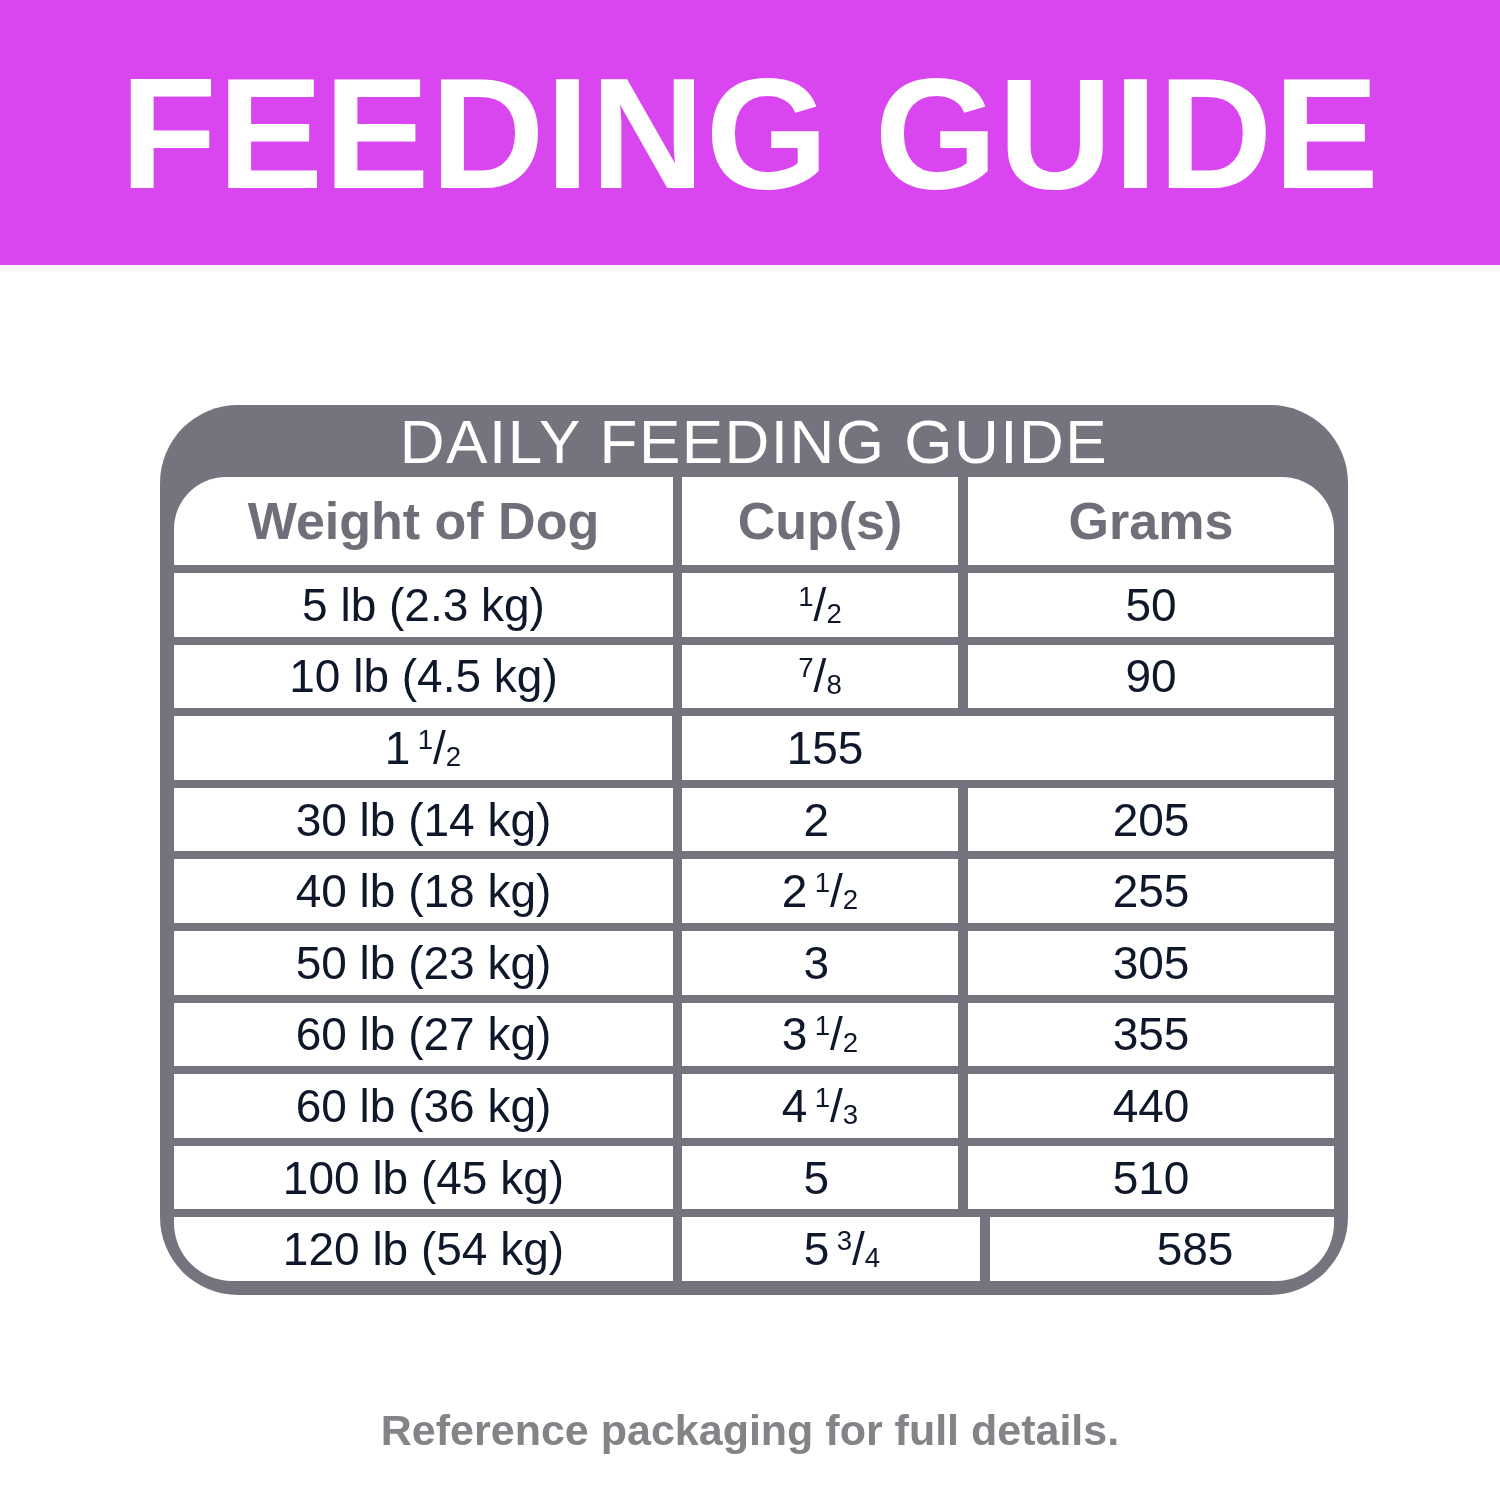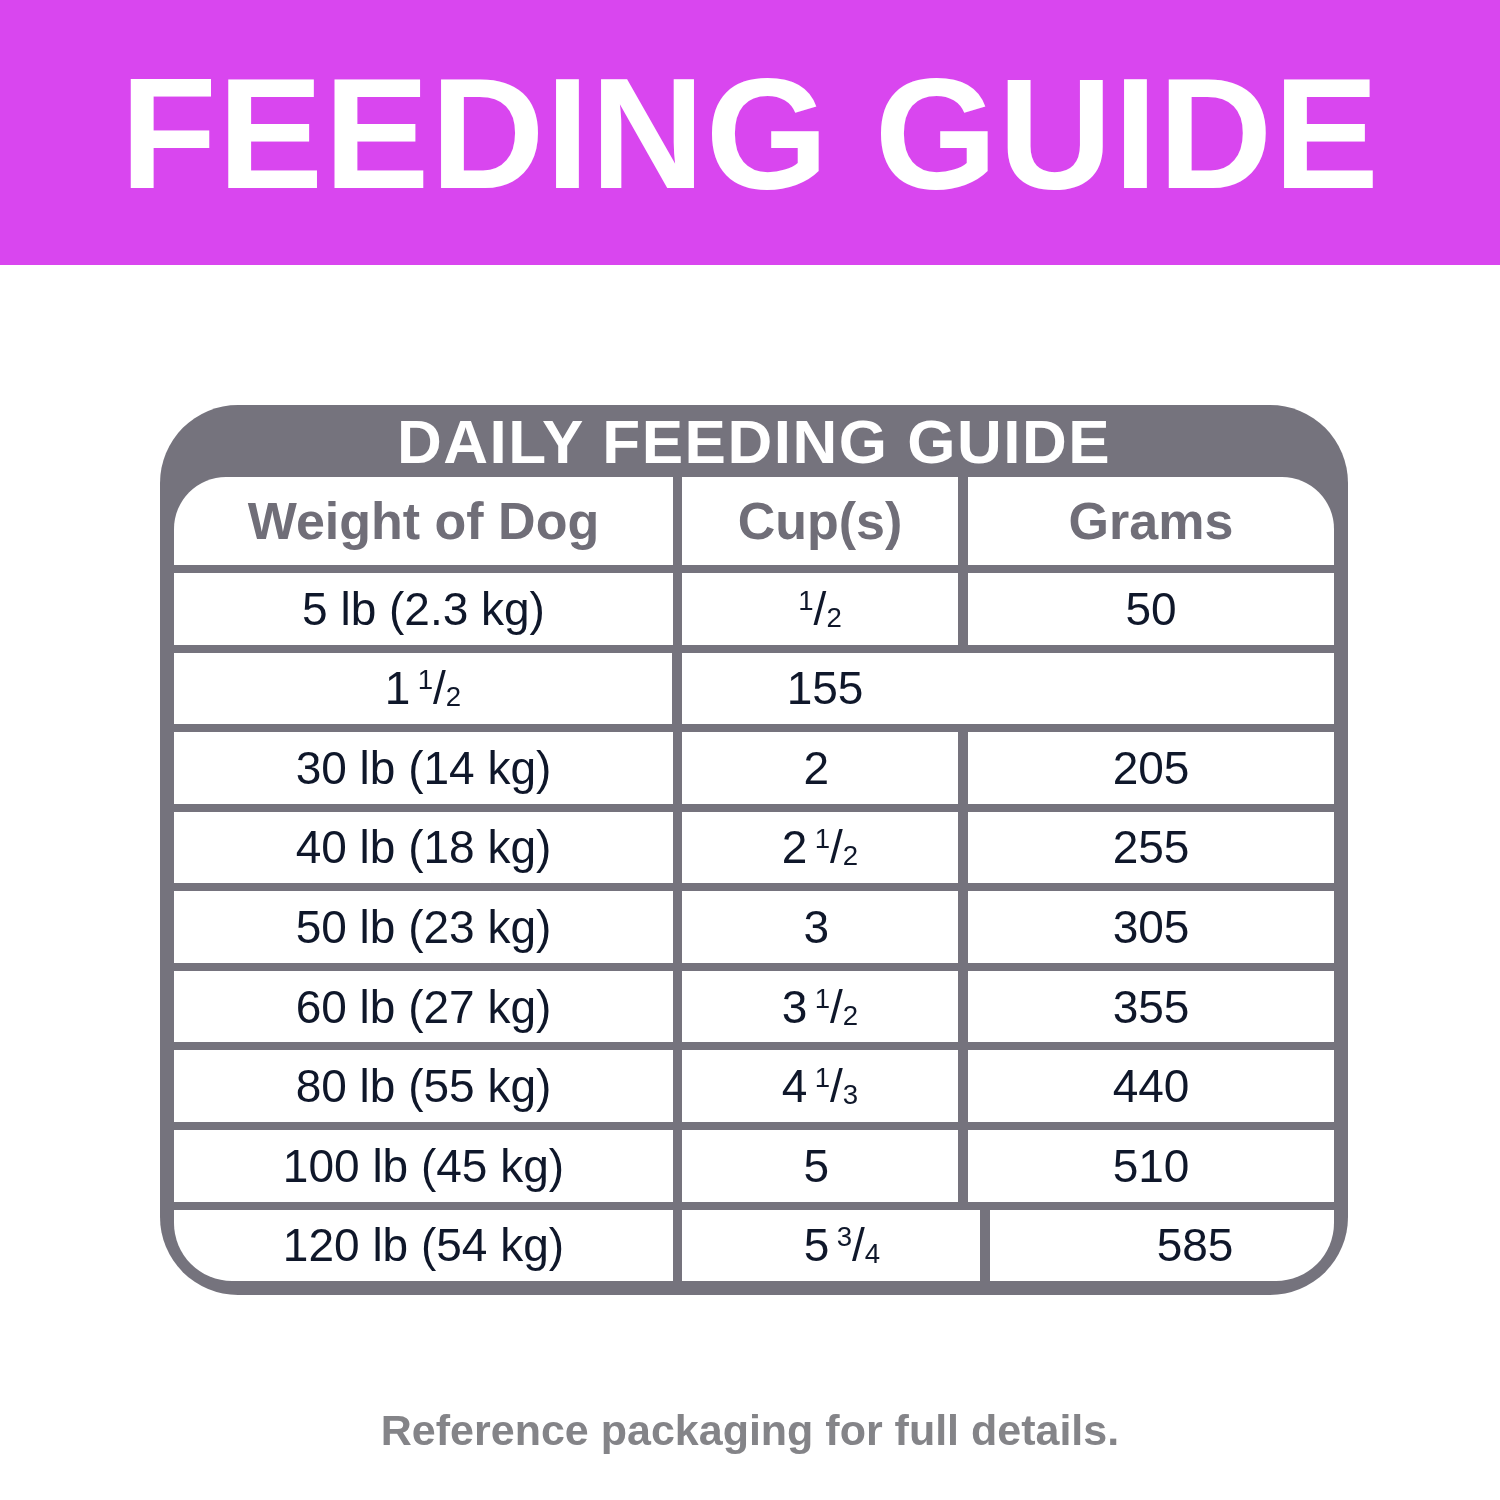--- a/index.html
+++ b/index.html
@@ -48,21 +48,21 @@
   .card-title {
     position: absolute;
     left: 0; top: 0;
     width: 100%;
     height: 72px;
     display: flex;
     align-items: center;
     justify-content: center;
     color: #ffffff;
     font-size: 62px;
-    font-weight: 700;
+    font-weight: 400;
     letter-spacing: 1.5px;
     white-space: nowrap;
   }
   .card-inner {
     position: absolute;
     left: 14px; right: 14px;
     top: 72px; bottom: 14px;
     background: #ffffff;
     border-radius: 52px 52px 58px 58px;
     overflow: hidden;
@@ -156,20 +156,28 @@
 
     <div class="t-row">
       <div class="t-cell c1">5 lb (2.3 kg)</div>
       <div class="t-cell c2">
           <span class="whole"></span>
           <span class="fr"><span class="fr-n">1</span><span class="fr-s">/</span><span class="fr-d">2</span></span>
         </div>
       <div class="t-cell c3">50</div>
     </div>
 
+    <div class="t-row">
+      <div class="t-cell c1">10 lb (4.5 kg)</div>
+      <div class="t-cell c2">
+          <span class="whole"></span>
+          <span class="fr"><span class="fr-n">7</span><span class="fr-s">/</span><span class="fr-d">8</span></span>
+        </div>
+      <div class="t-cell c3">90</div>
+    </div>
 
     <div class="t-row">
       <div class="t-cell c2">
           <span class="whole">1</span>
           <span class="fr"><span class="fr-n">1</span><span class="fr-s">/</span><span class="fr-d">2</span></span>
         </div>
       <div class="t-cell c3">155</div>
     </div>
 
     <div class="t-row">
@@ -202,21 +210,21 @@
     <div class="t-row">
       <div class="t-cell c1">60 lb (27 kg)</div>
       <div class="t-cell c2">
           <span class="whole">3</span>
           <span class="fr"><span class="fr-n">1</span><span class="fr-s">/</span><span class="fr-d">2</span></span>
         </div>
       <div class="t-cell c3">355</div>
     </div>
 
     <div class="t-row">
-      <div class="t-cell c1">80 lb (55 kg)</div>
+      <div class="t-cell c1">60 lb (36 kg)</div>
       <div class="t-cell c2">
           <span class="whole">4</span>
           <span class="fr"><span class="fr-n">1</span><span class="fr-s">/</span><span class="fr-d">3</span></span>
         </div>
       <div class="t-cell c3">440</div>
     </div>
 
     <div class="t-row">
       <div class="t-cell c1">100 lb (45 kg)</div>
       <div class="t-cell c2">

